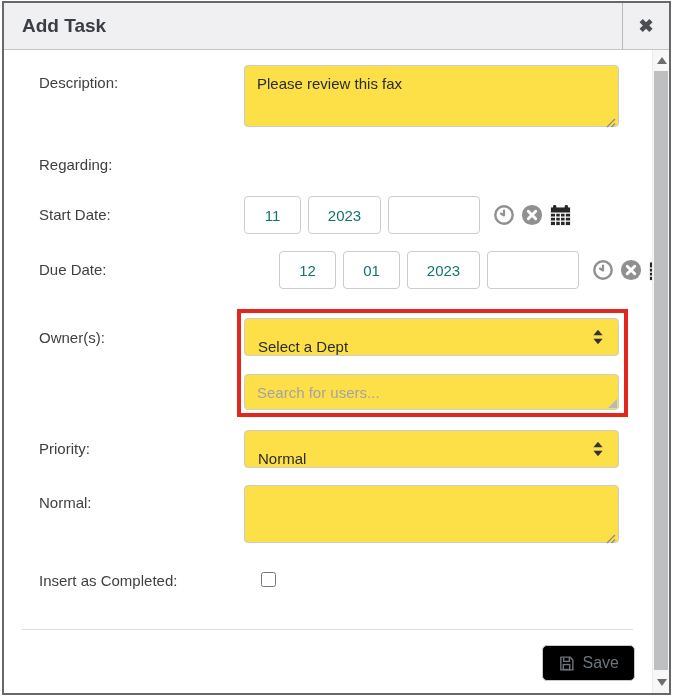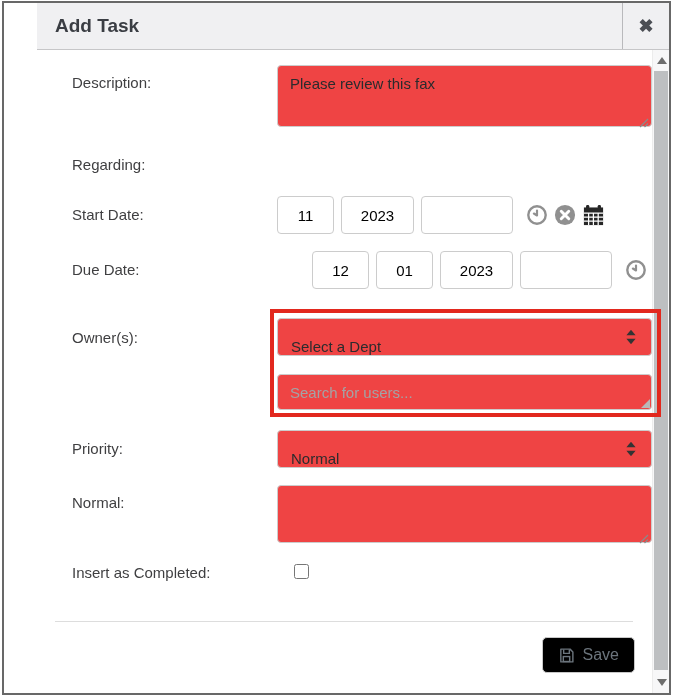--- a/index.html
+++ b/index.html
@@ -8,21 +8,20 @@
     font-family: "Liberation Sans", sans-serif;
     background: #ffffff;
     position: relative;
   }
   .dialog {
     position: absolute;
     top: 1px; left: 2px; right: 2px; bottom: 2px;
     border: 2px solid #686868;
     background: #ffffff;
     overflow: hidden;
-    padding-left: 33px;
   }
   
   .dialog-header {
     height: 47px;
     background: #f0f0f2;
     border-bottom: 1px solid #c6c6c8;
     display: flex;
     align-items: stretch;
   }
   .dialog-title {
@@ -65,21 +64,21 @@
     color: #3f3f41;
   }
   .fields { width: 375px; position: relative; }
 
   
   .ta-wrap { position: relative; width: 375px; }
   textarea.box, input.box, .selectbox {
     width: 100%;
     border: 1px solid #cccccc;
     border-radius: 4px;
-    background: #ef4444;
+    background: #fde047;
     font-family: "Liberation Sans", sans-serif;
     font-size: 15px;
     color: #2b2b2d;
     outline: none;
   }
   textarea.box {
     height: 62px;
     resize: none;
     padding: 8px 12px;
     line-height: 19px;
@@ -99,21 +98,21 @@
   }
 
   
   .date-input {
     height: 38px;
     border: 1px solid #cccccc;
     border-radius: 4px;
     text-align: center;
     font-family: "Liberation Sans", sans-serif;
     font-size: 15px;
-    color: #000000;
+    color: #0f766e;
     margin-right: 7px;
     outline: none;
   }
   .w-sm { width: 57px; }
   .w-md { width: 73px; }
   .w-lg { width: 92px; }
   .date-icons {
     display: flex;
     align-items: center;
     gap: 6px;
@@ -218,21 +217,21 @@
     background: #bdbfc1;
     cursor: grab;
   }
 
   .spacer-regarding { margin-top: 25px; }
   .spacer-start { margin-top: 23px; }
   .spacer-due { margin-top: 17px; gap: 35px; }
   .spacer-owner { margin-top: 29px; }
   .spacer-priority { margin-top: 20px; }
   .spacer-notes { margin-top: 17px; }
-  .spacer-completed { margin-top: 17px; gap: 17px; }
+  .spacer-completed { margin-top: 25px; gap: 17px; }
 
   .lbl-pad-top { padding-top: 9px; }
   .lbl-center-38 { line-height: 38px; }
   .lbl-center-20 { line-height: 17px; }
 </style>
 </head>
 <body>
 
 <div class="dialog">
 

